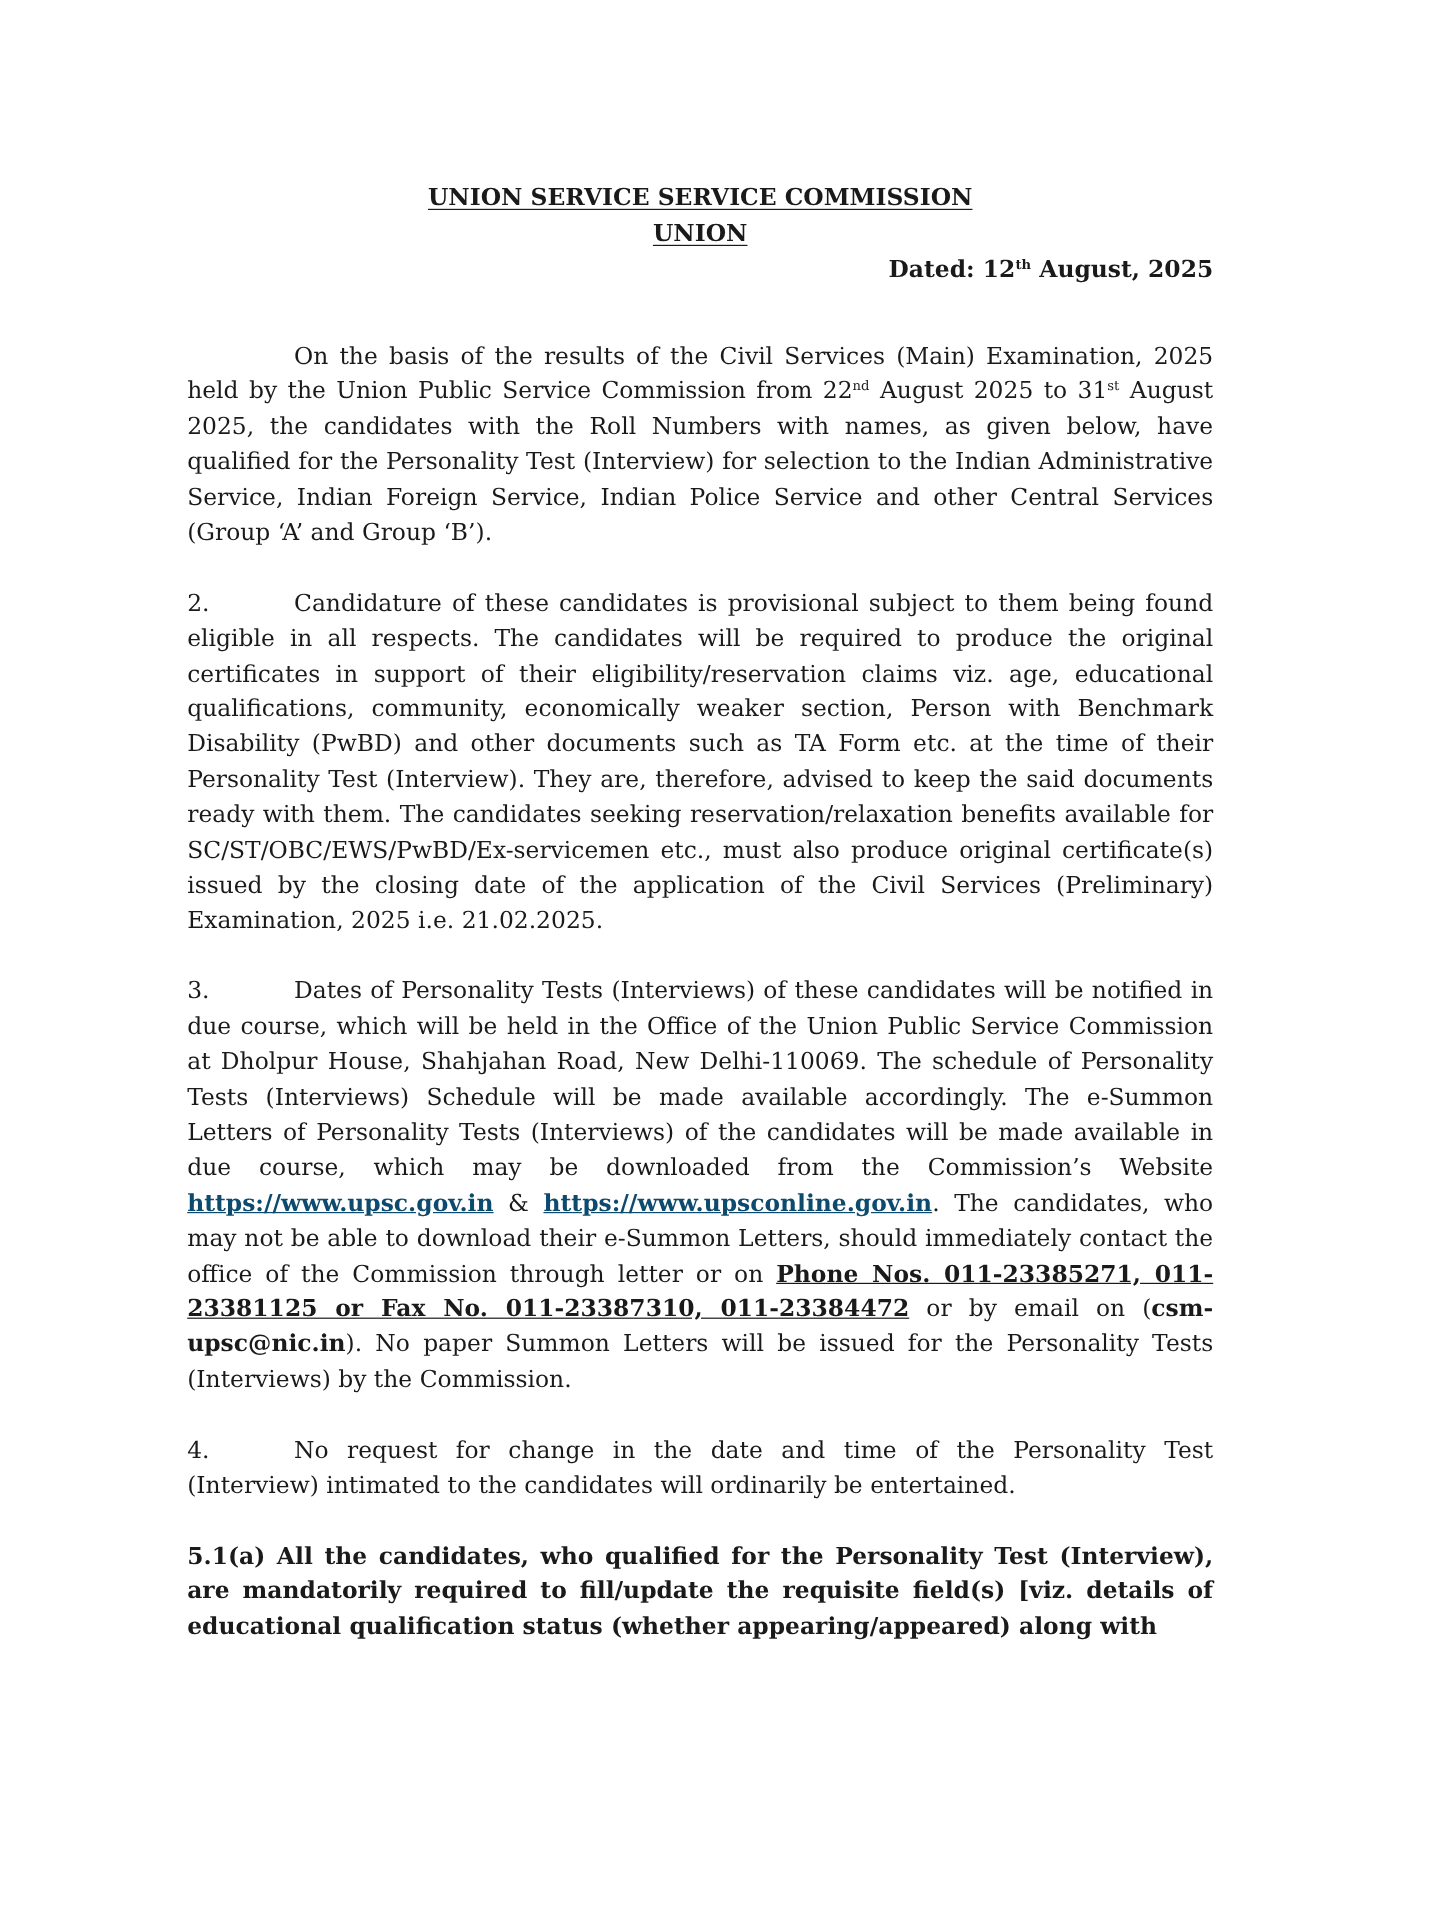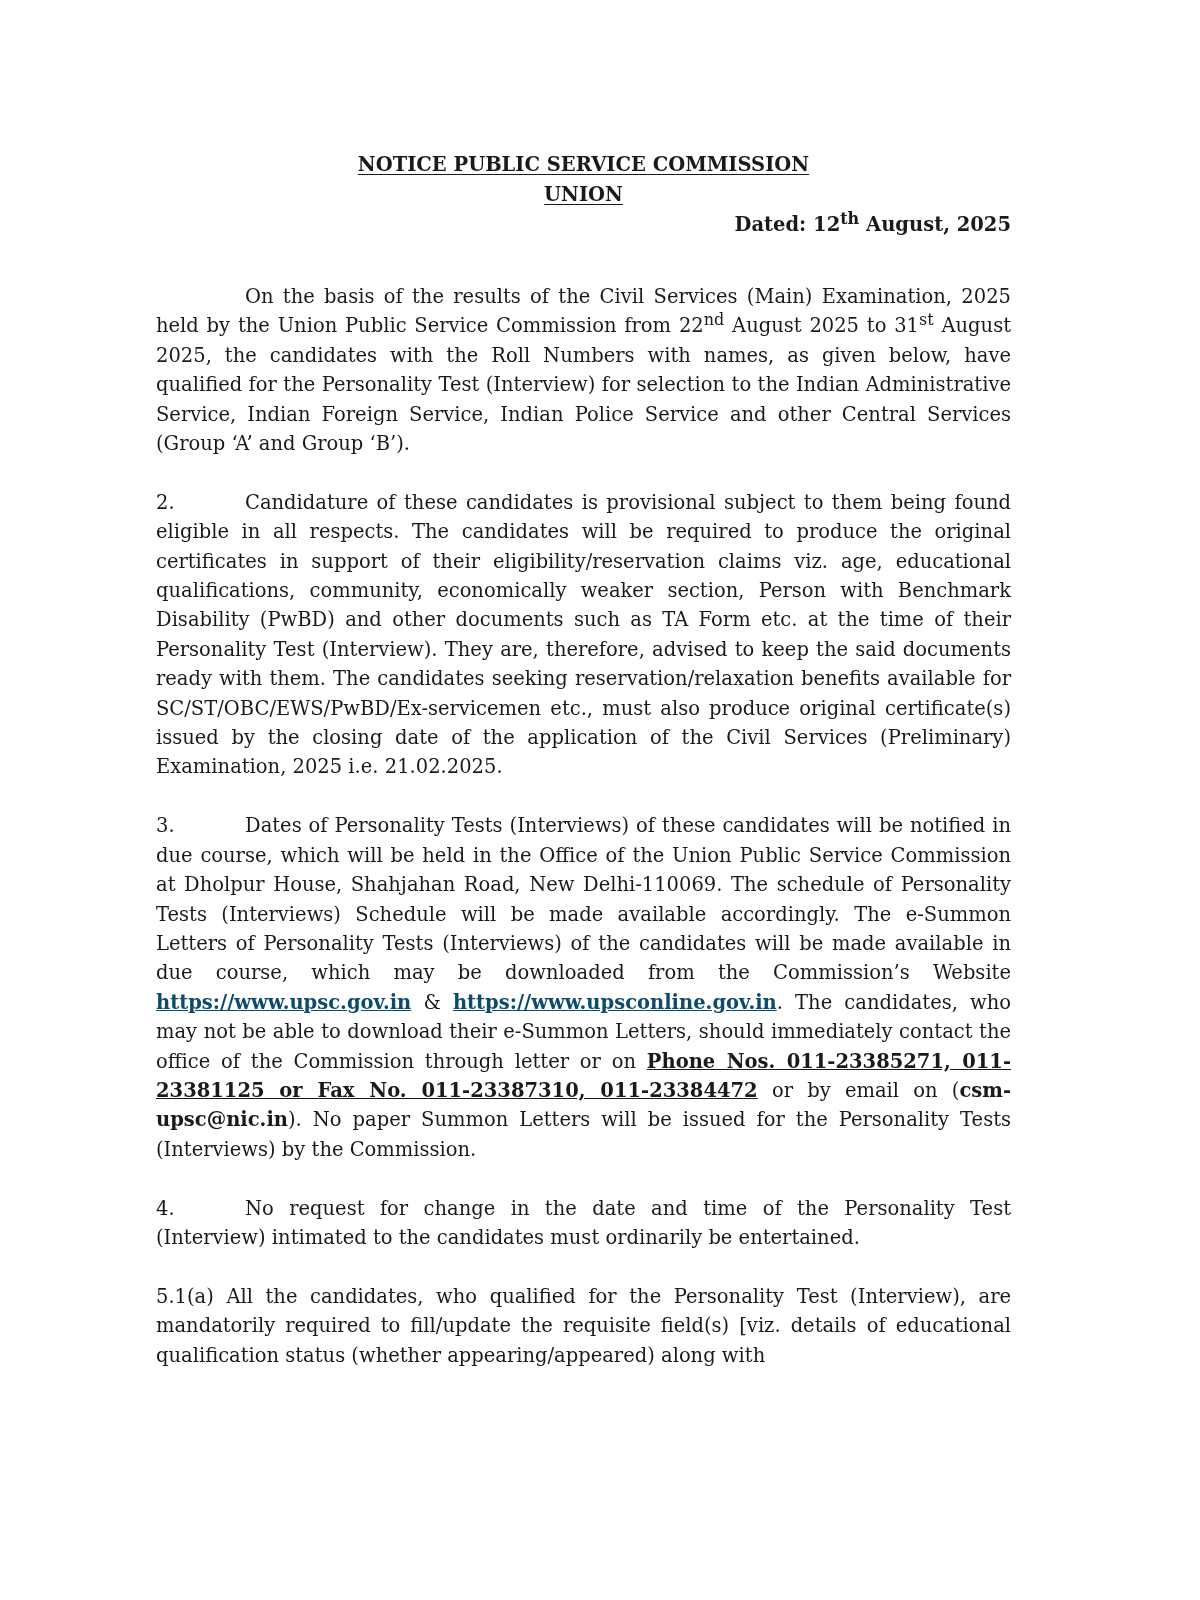--- a/index.html
+++ b/index.html
@@ -33,21 +33,21 @@
       text-underline-offset: 3px;
     }
     .dated {
       text-align: right;
       font-weight: bold;
       font-size: 19.5px;
       line-height: 30px;
       margin: 0;
     }
     sup {
-      font-size: 16px;
+      font-size: 11px;
       line-height: 0;
       vertical-align: 7px;
     }
     .para {
       font-size: 19.5px;
       line-height: 29.4px;
       text-align: justify;
       margin: 0;
     }
     .para.first {
@@ -67,43 +67,43 @@
       text-decoration: underline;
     }
     .bold-u {
       font-weight: bold;
       text-decoration: underline;
     }
     .bold {
       font-weight: bold;
     }
     .para.boldpara {
-      font-weight: normal;
+      font-weight: bold;
     }
   </style>
 </head>
 <body>
 
 <div class="page">
 
-  <p class="title"><span>NOTICE PUBLIC SERVICE COMMISSION</span></p>
+  <p class="title"><span>UNION SERVICE SERVICE COMMISSION</span></p>
   <p class="title"><span>UNION</span></p>
   <p class="dated"><span>Dated: 12</span><sup>th</sup><span> August, 2025</span></p>
 
   <p class="para first"><span>On the basis of the results of the Civil Services (Main) Examination, 2025 held by the Union Public Service Commission from 22</span><sup>nd</sup><span> August 2025 to 31</span><sup>st</sup><span> August 2025, the candidates with the Roll Numbers with names, as given below, have qualified for the Personality Test (Interview) for selection to the Indian Administrative Service, Indian Foreign Service, Indian Police Service and other Central Services (Group ‘A’ and Group ‘B’).</span></p>
 
   <div class="gap"></div>
 
   <p class="para"><span class="num">2.</span><span>Candidature of these candidates is provisional subject to them being found eligible in all respects. The candidates will be required to produce the original certificates in support of their eligibility/reservation claims viz. age, educational qualifications, community, economically weaker section, Person with Benchmark Disability (PwBD) and other documents such as TA Form etc. at the time of their Personality Test (Interview). They are, therefore, advised to keep the said documents ready with them. The candidates seeking reservation/relaxation benefits available for SC/ST/OBC/EWS/PwBD/Ex-servicemen etc., must also produce original certificate(s) issued by the closing date of the application of the Civil Services (Preliminary) Examination, 2025 i.e. 21.02.2025.</span></p>
 
   <div class="gap"></div>
 
   <p class="para"><span class="num">3.</span><span>Dates of Personality Tests (Interviews) of these candidates will be notified in due course, which will be held in the Office of the Union Public Service Commission at Dholpur House, Shahjahan Road, New Delhi-110069. The schedule of Personality Tests (Interviews) Schedule will be made available accordingly. The e-Summon Letters of Personality Tests (Interviews) of the candidates will be made available in due course, which may be downloaded from the Commission’s Website </span><a class="link">https://www.upsc.gov.in</a><span> &amp; </span><a class="link">https://www.upsconline.gov.in</a><span>. The candidates, who may not be able to download their e-Summon Letters, should immediately contact the office of the Commission through letter or on </span><span class="bold-u">Phone Nos. 011-23385271, 011-23381125 or Fax No. 011-23387310, 011-23384472</span><span> or by email on (</span><span class="bold">csm-upsc@nic.in</span><span>). No paper Summon Letters will be issued for the Personality Tests (Interviews) by the Commission.</span></p>
 
   <div class="gap"></div>
 
-  <p class="para"><span class="num">4.</span><span>No request for change in the date and time of the Personality Test (Interview) intimated to the candidates must ordinarily be entertained.</span></p>
+  <p class="para"><span class="num">4.</span><span>No request for change in the date and time of the Personality Test (Interview) intimated to the candidates will ordinarily be entertained.</span></p>
 
   <div class="gap"></div>
 
   <p class="para boldpara">5.1(a) All the candidates, who qualified for the Personality Test (Interview), are mandatorily required to fill/update the requisite field(s) [viz. details of educational qualification status (whether appearing/appeared) along with</p>
 
 </div>
 
 </body></html>

